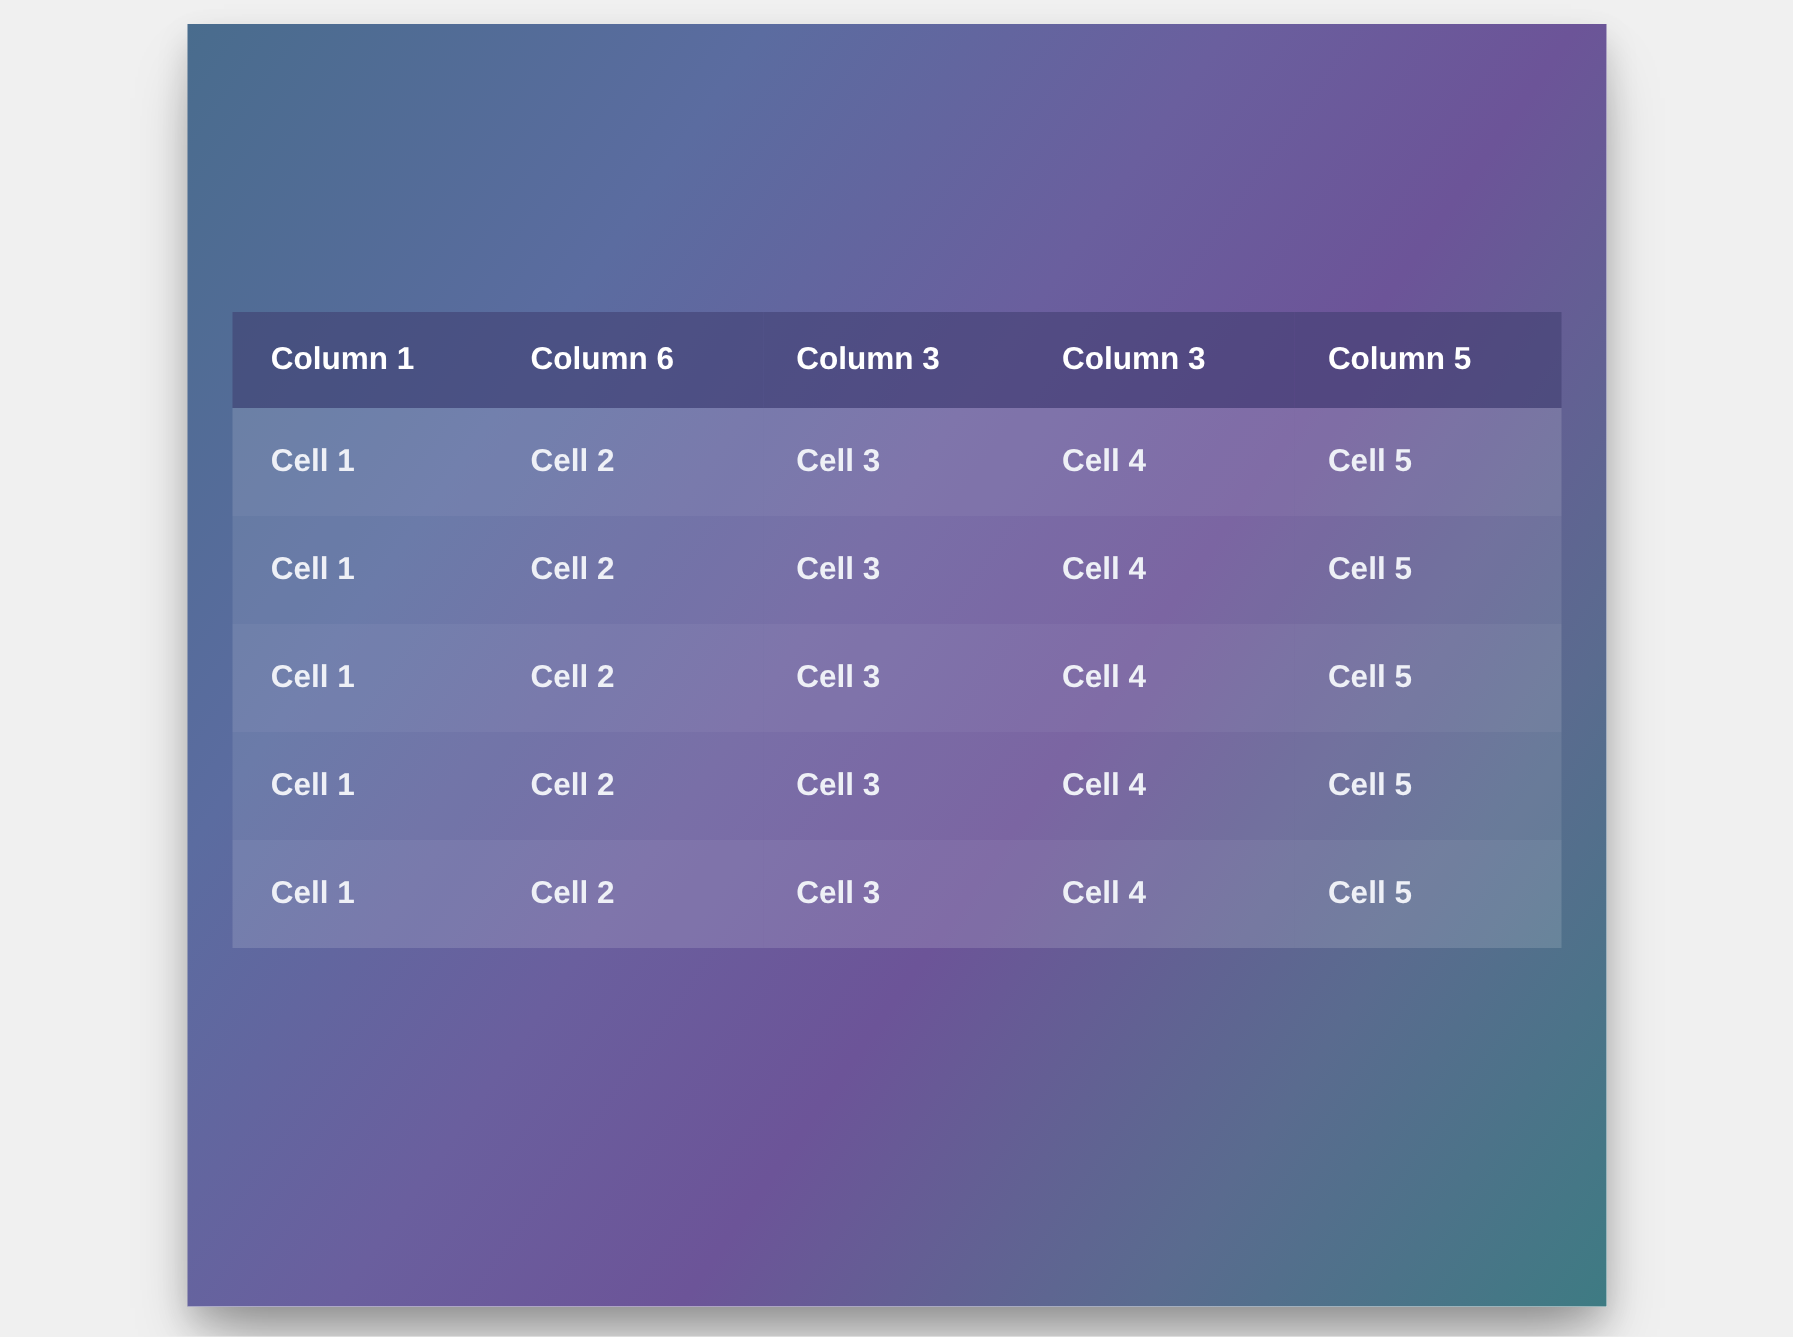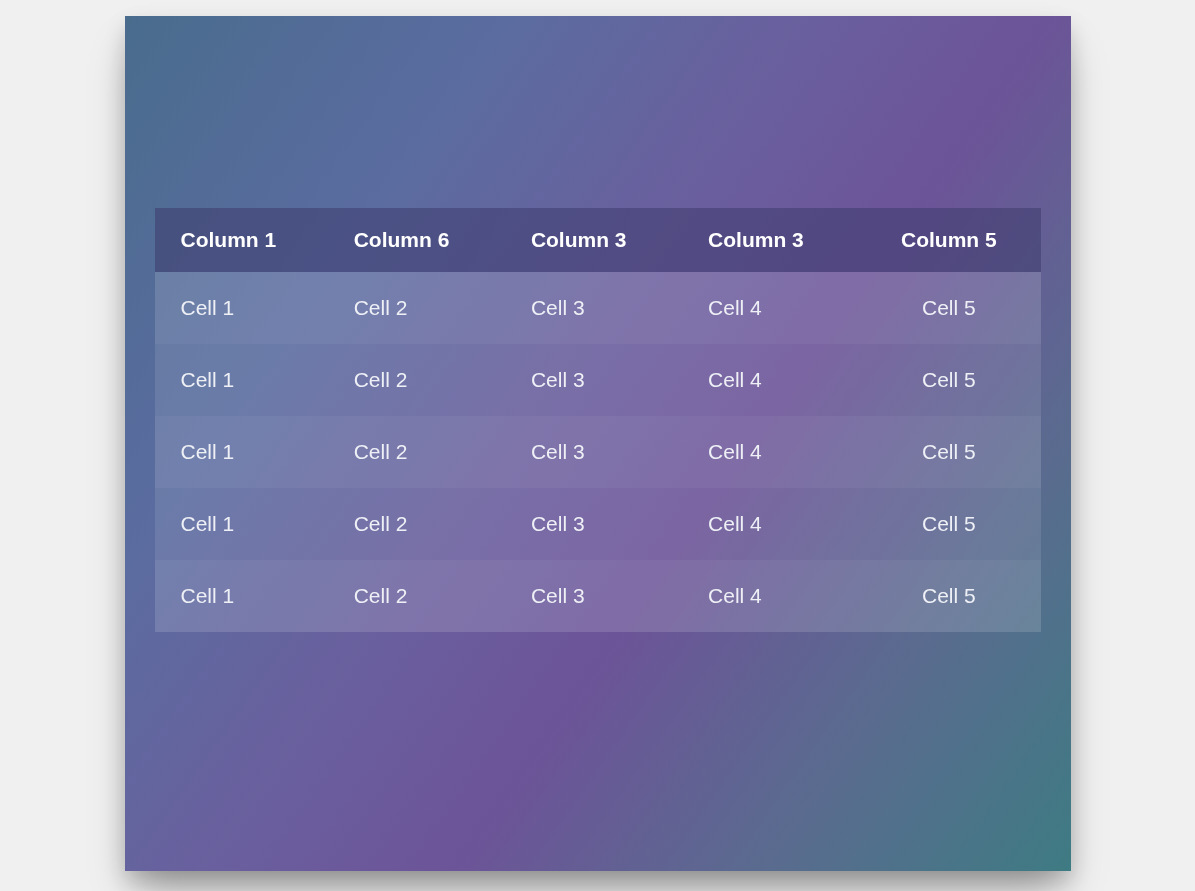--- a/index.html
+++ b/index.html
@@ -37,27 +37,27 @@
     background: rgba(62, 60, 110, 0.55);
     text-align: left;
     font-weight: 700;
     padding: 20px 22px;
     font-size: 21px;
   }
   tbody td {
     padding: 24px 22px;
     background: rgba(255,255,255,0.14);
     color: #eef0f6;
-    font-weight: 400;
+    font-weight: 700;
   }
   tbody tr:nth-child(even) td {
     background: rgba(255,255,255,0.10);
   }
   th:last-child, td:last-child {
-    text-align: center;
+    text-align: left;
     padding-right: 28px;
   }
   th:first-child, td:first-child {
     padding-left: 26px;
   }
 </style>
 </head>
 <body>
 
 <div class="panel">

